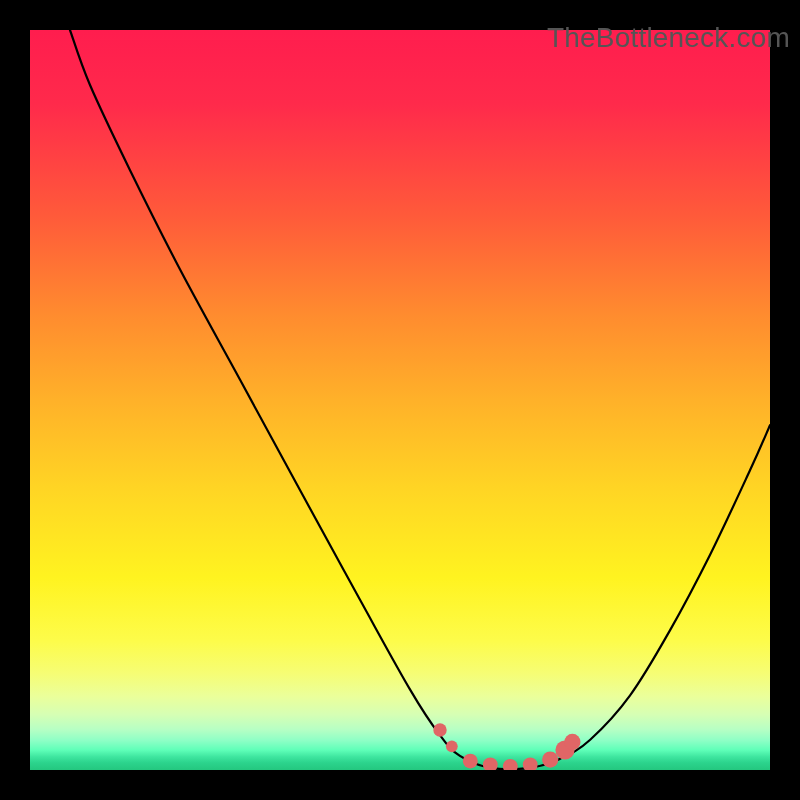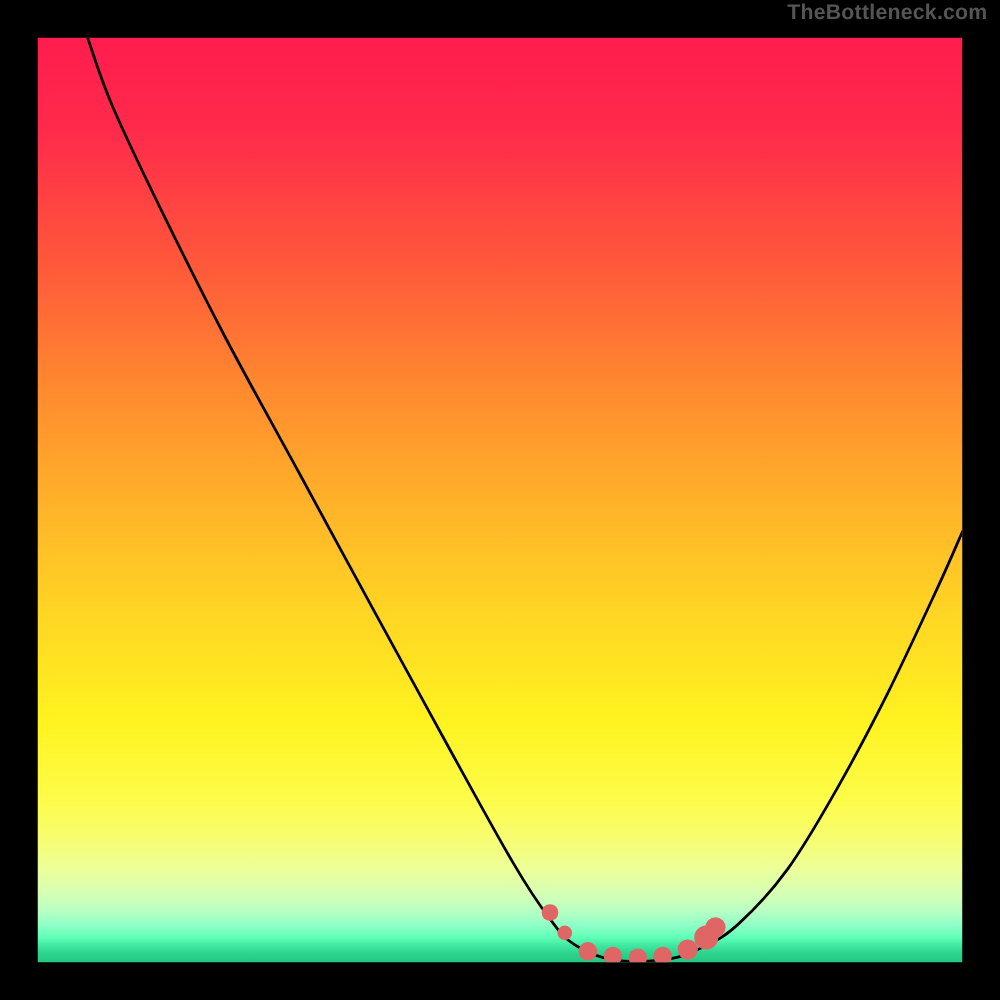--- a/index.html
+++ b/index.html
@@ -12,25 +12,25 @@
     font-family: Arial, Helvetica, sans-serif;
   }
   .container {
     position: relative;
     width: 800px;
     height: 800px;
     background: #000;
   }
   .watermark {
     position: absolute;
-    top: 0;
+    top: 22px;
     right: 10px;
     color: #555;
-    font-size: 17px;
-    font-weight: bold;
+    font-size: 28px;
+    font-weight: normal;
     letter-spacing: 0.2px;
     z-index: 10;
   }
   .plot-area {
     position: absolute;
     left: 30px;
     top: 30px;
     width: 740px;
     height: 740px;
     overflow: hidden;

